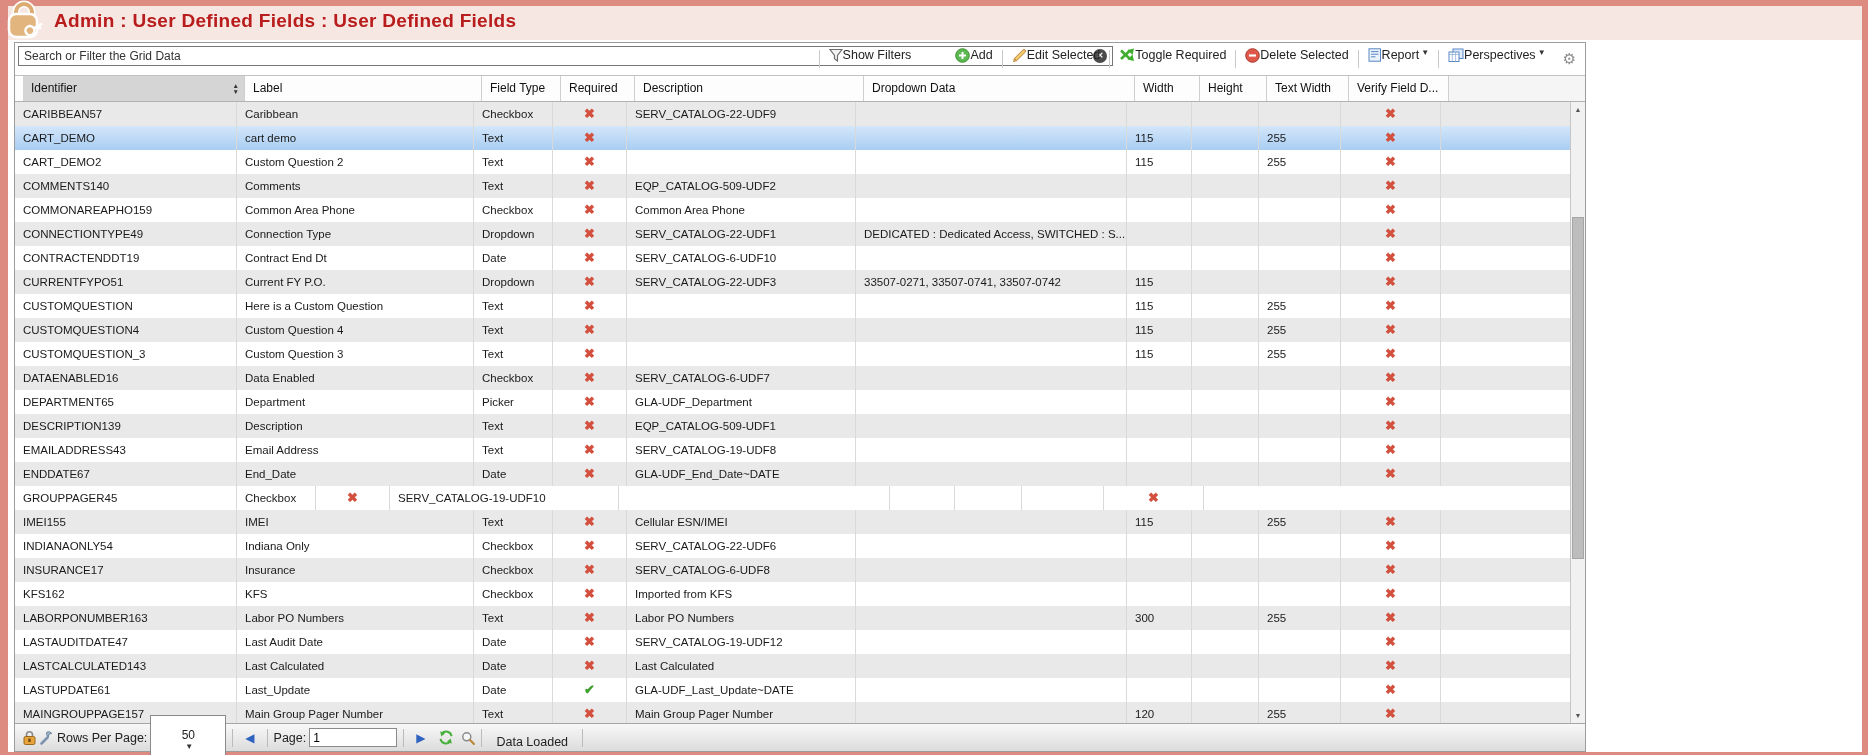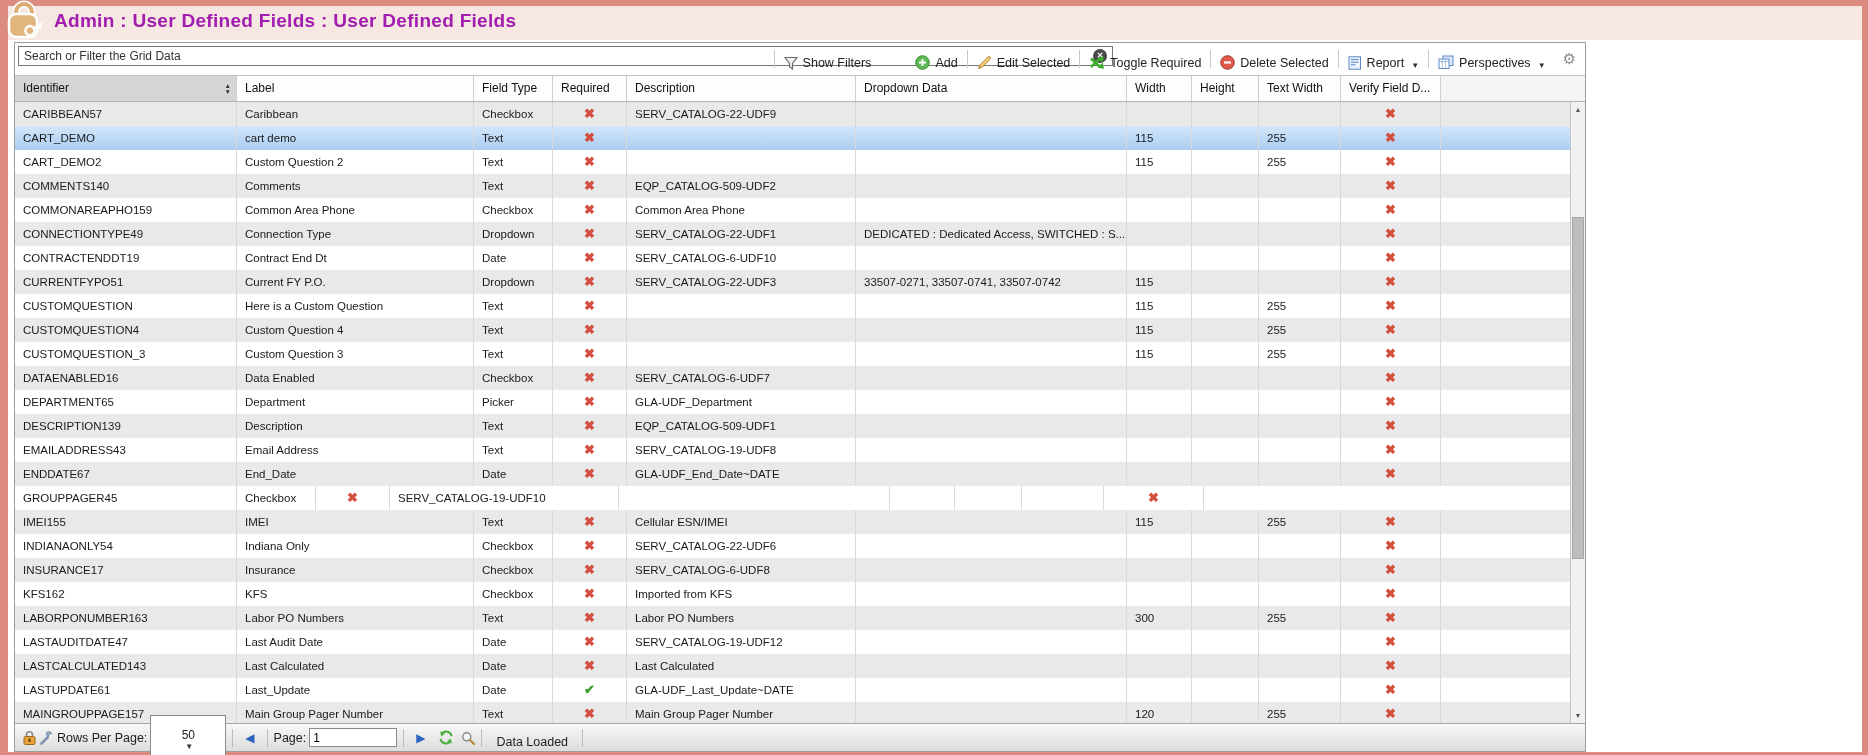--- a/index.html
+++ b/index.html
@@ -10,42 +10,42 @@
   }
   
   .frame{position:absolute;background:#dd8b81;}
   .frame.top{left:0;top:0;right:0;height:6px;}
   .frame.left{left:0;top:0;width:8px;bottom:0;}
   .frame.right{right:0;top:0;width:6px;bottom:0;}
   .frame.bottom{left:0;bottom:0;right:0;height:3px;}
   
   .titlebar{position:absolute;left:8px;top:6px;right:6px;height:34px;background:#f6e7e2;}
   .app-icon{position:absolute;left:-4px;top:-6px;}
-  .page-title{position:absolute;left:46px;top:4px;font-size:19px;font-weight:bold;color:#a21caf;letter-spacing:.3px;}
+  .page-title{position:absolute;left:46px;top:4px;font-size:19px;font-weight:bold;color:#b91c1c;letter-spacing:.3px;}
   
   .content{position:absolute;left:8px;top:40px;right:6px;bottom:3px;background:#fff;}
   .panel{position:absolute;left:6px;top:2px;width:1572px;height:710px;border:1px solid #9c9c9c;background:#fff;box-sizing:border-box;}
   
   .toolbar{position:absolute;top:0;left:0;right:0;height:32px;}
   .search-input{position:absolute;left:3px;top:3px;width:1095px;height:20px;border:1px solid #777;
     font-family:"Liberation Sans",sans-serif;font-size:12px;padding:0 22px 0 5px;box-sizing:border-box;color:#222;}
   .search-input::placeholder{color:#333;opacity:1;}
   .clear-btn{position:absolute;left:1078px;top:6px;width:14px;height:14px;border-radius:50%;
     background:#4a4a4a;color:#fff;font-size:8px;line-height:14px;text-align:center;cursor:pointer;font-weight:bold;}
   .tb-buttons{position:absolute;right:3px;top:4px;height:23px;display:flex;align-items:center;font-size:12.5px;color:#222;}
-  .tb-btn{display:flex;align-items:flex-end;gap:5px;padding:12px 9px;height:22px;cursor:pointer;white-space:nowrap;}
+  .tb-btn{display:flex;align-items:flex-start;padding:12px 9px;height:22px;cursor:pointer;white-space:nowrap;}
   .tb-sep{width:1px;height:18px;background:#c9c9c9;}
   .caret{font-size:8px;color:#333;margin-left:2px;}
   .gear{font-size:15px;color:#8e8e8e;margin:0 6px 0 8px;cursor:pointer;}
   
   .grid-header{position:absolute;top:32px;left:0;right:0;height:27px;display:flex;
     border-top:1px solid #c2c2c2;border-bottom:1px solid #b2b2b2;background:#fdfdfd;box-sizing:border-box;}
   .hcell{border-right:1px solid #cfcfcf;padding-left:8px;line-height:25px;font-size:12px;color:#111;
     box-sizing:border-box;white-space:nowrap;overflow:hidden;cursor:pointer;}
-  .hcell.sorted{background:#d5d5d5;display:flex;justify-content:space-between;padding-right:5px;}
+  .hcell.sorted{background:#d5d5d5;display:flex;justify-content:space-between;padding-right:5px;margin-left:8px;}
   .hfiller{flex:1;background:#f5f5f5;}
   .sortwidget{display:flex;flex-direction:column;justify-content:center;font-size:6.5px;line-height:6px;color:#333;}
   .c0{width:222px;}.c1{width:237px;}.c2{width:79px;}.c3{width:74px;}.c4{width:229px;}
   .c5{width:271px;}.c6{width:65px;}.c7{width:67px;}.c8{width:82px;}.c9{width:100px;}
   
   .grid-rows{position:absolute;top:59px;left:0;right:15px;bottom:28px;overflow:hidden;background:#fff;}
   .row{display:flex;height:24px;box-sizing:border-box;background:#fff;}
   .row.shade{background:#e9e9e9;}
   .row.selected{background:linear-gradient(#d3e6fa,#a9cdf2);}
   .cell{border-right:1px solid #d9d9d9;padding-left:8px;font-size:11.5px;line-height:24px;color:#1a1a1a;

